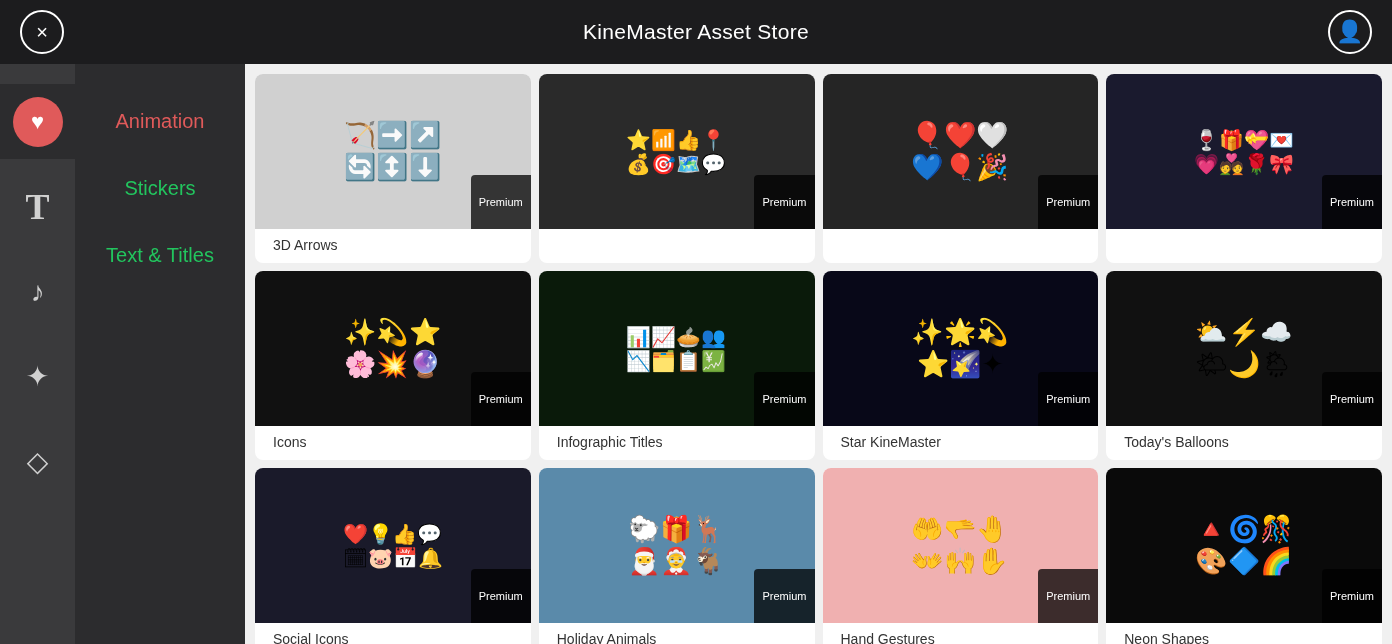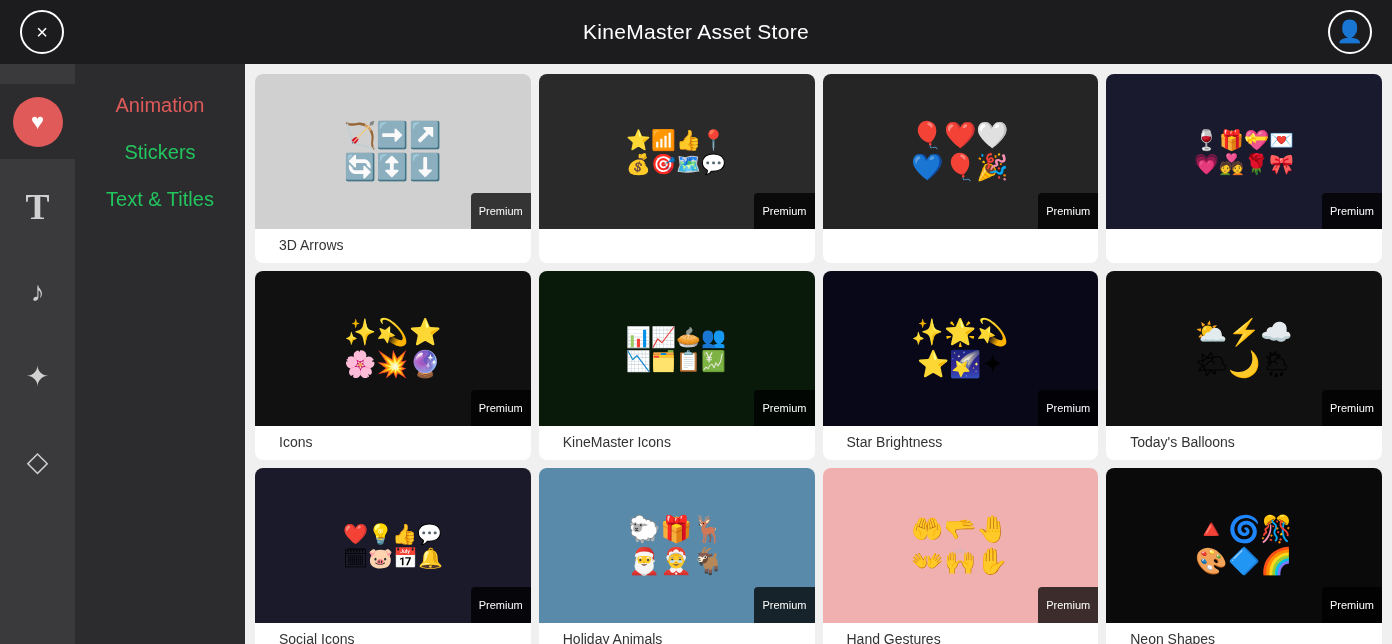--- a/index.html
+++ b/index.html
@@ -126,22 +126,22 @@
       font-size: 28px;
     }
 
     
     .category-sidebar {
       width: 170px;
       background: #2c2c2e;
       display: flex;
       flex-direction: column;
       align-items: center;
-      padding-top: 30px;
-      gap: 24px;
+      padding-top: 46px;
+      gap: 44px;
       flex-shrink: 0;
     }
     .category-item {
       font-size: 20px;
       font-weight: 500;
       color: #22c55e;
       cursor: pointer;
       text-align: center;
     }
     .category-item.active {
@@ -177,25 +177,25 @@
       overflow: hidden;
     }
     .premium-badge {
       position: absolute;
       bottom: 0;
       right: 0;
       background: rgba(0,0,0,0.75);
       color: #ffffff;
       font-size: 11px;
       font-weight: 500;
-      padding: 12px 8px;
+      padding: 21px 8px;
       border-radius: 4px 0 0 0;
     }
     .asset-title {
-      padding: 8px 24px 10px;
+      padding: 8px 18px 10px;
       font-size: 14px;
       font-weight: 400;
       color: #333333;
     }
 
     
     .thumb-arrows {
       background: #e8e8e8;
     }
     .thumb-iso {
@@ -320,29 +320,29 @@
           <span class="premium-badge">Premium</span>
         </div>
         <div class="asset-title">Icons</div>
       </div>
 
       <div class="asset-card">
         <div class="asset-thumbnail thumb-infographic" style="background: #0a1a0a;">
           <div class="thumb-content small">📊📈🥧👥<br>📉🗂️📋💹</div>
           <span class="premium-badge">Premium</span>
         </div>
-        <div class="asset-title">KineMaster Icons</div>
+        <div class="asset-title">Infographic Titles</div>
       </div>
 
       <div class="asset-card">
         <div class="asset-thumbnail thumb-star" style="background: #080818;">
           <div class="thumb-content medium">✨🌟💫<br>⭐🌠✦</div>
           <span class="premium-badge">Premium</span>
         </div>
-        <div class="asset-title">Star Brightness</div>
+        <div class="asset-title">Star KineMaster</div>
       </div>
 
       <div class="asset-card">
         <div class="asset-thumbnail thumb-weather" style="background: #111111;">
           <div class="thumb-content medium">⛅⚡☁️<br>🌤🌙🌦</div>
           <span class="premium-badge">Premium</span>
         </div>
         <div class="asset-title">Today's Balloons</div>
       </div>
 

